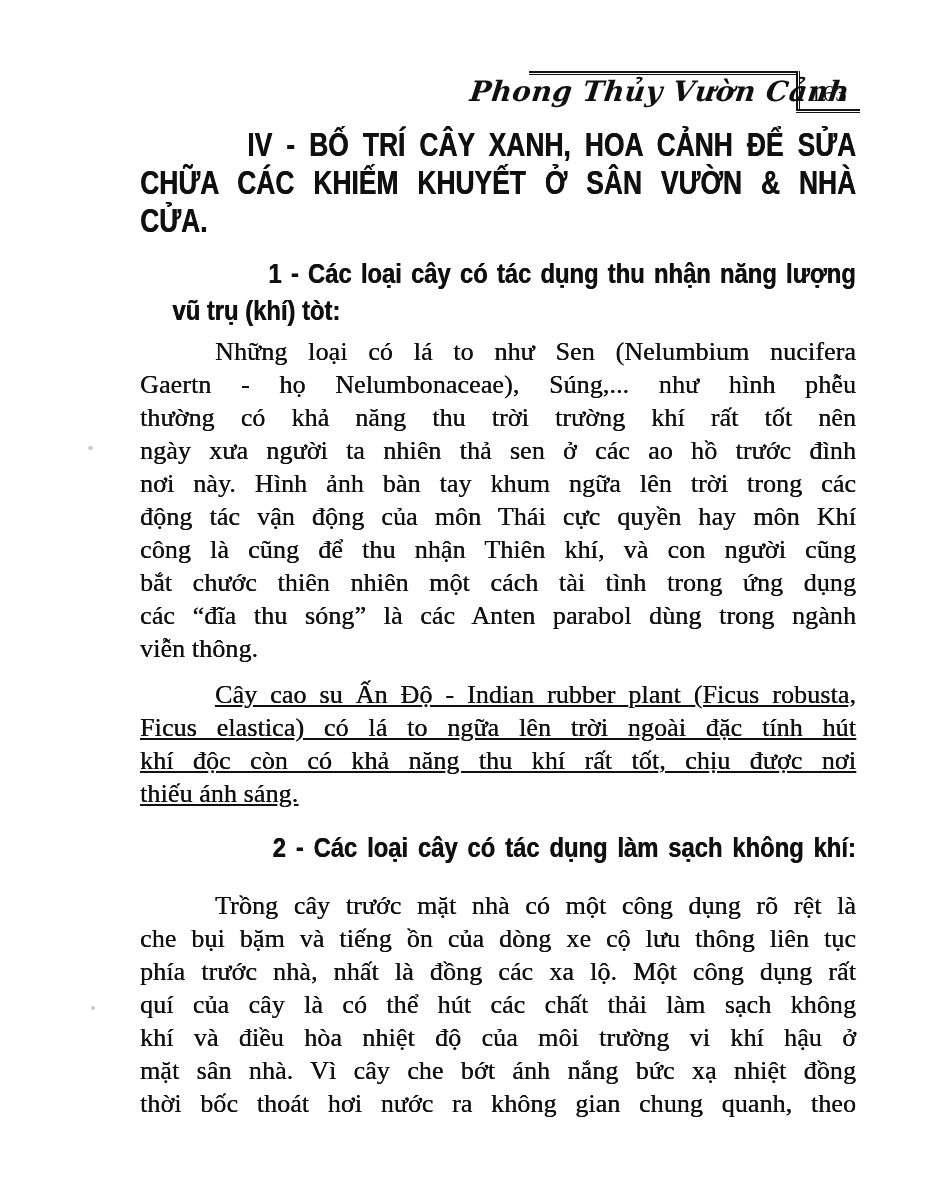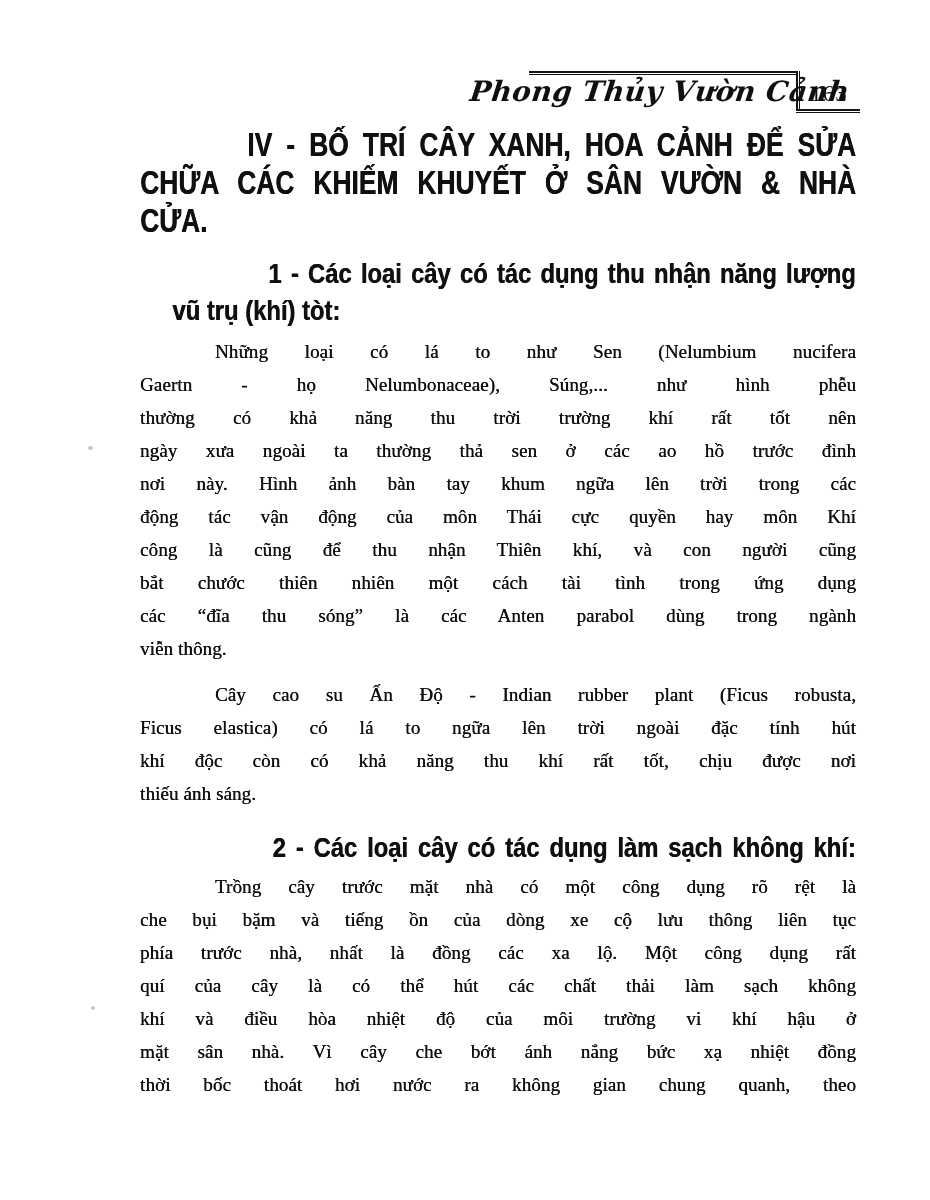--- a/index.html
+++ b/index.html
@@ -70,31 +70,31 @@
     width: 842px;
     transform: scaleX(0.85); transform-origin: left top;
     font-family: "Liberation Sans", "DejaVu Sans", sans-serif;
     font-weight: 700;
     font-size: 28px; line-height: 37px;
     text-shadow: 0.5px 0 currentColor;
   }
 
   
   .b-line {
-    font-size: 19px; line-height: 33px;
+    font-size: 26px; line-height: 33px;
     text-shadow: 0.3px 0 currentColor;
     letter-spacing: 0.1px;
   }
   .fi { text-indent: 75px; }
 
   .h1-block { margin-top: 15px; }
   .p1-block { margin-top: 6px; }
-  .p2-block { margin-top: 13px; }
+  .p2-block { margin-top: 13px; text-decoration: underline; }
   .h2-block { margin-top: 19px; }
-  .p3-block { margin-top: 4px; }
+  .p3-block { margin-top: 23px; }
 
   
   .speck { position: absolute; border-radius: 50%; background: #c9c9c9; }
   .speck1 { left: 88px; top: 446px; width: 5px; height: 4px; }
   .speck2 { left: 91px; top: 1006px; width: 4px; height: 4px; }
 </style>
 </head>
 <body>
 
 <div class="page">
@@ -118,21 +118,21 @@
 
     <div class="h1-block">
       <div class="line h-line jl" style="text-indent:151px">1 - Các loại cây có tác dụng thu nhận năng lượng</div>
       <div class="line h-line ll" style="text-indent:38px">vũ trụ (khí) tòt:</div>
     </div>
 
     <div class="p1-block">
       <div class="line b-line jl fi">Những loại có lá to như Sen (Nelumbium nucifera</div>
       <div class="line b-line jl">Gaertn - họ Nelumbonaceae), Súng,... như hình phễu</div>
       <div class="line b-line jl">thường có khả năng thu trời trường khí rất tốt nên</div>
-      <div class="line b-line jl">ngày xưa ngoài ta thường thả sen ở các ao hồ trước đình</div>
+      <div class="line b-line jl">ngày xưa người ta nhiên thả sen ở các ao hồ trước đình</div>
       <div class="line b-line jl">nơi này. Hình ảnh bàn tay khum ngữa lên trời trong các</div>
       <div class="line b-line jl">động tác vận động của môn Thái cực quyền hay môn Khí</div>
       <div class="line b-line jl">công là cũng để thu nhận Thiên khí, và con người cũng</div>
       <div class="line b-line jl">bắt chước thiên nhiên một cách tài tình trong ứng dụng</div>
       <div class="line b-line jl">các “đĩa thu sóng” là các Anten parabol dùng trong ngành</div>
       <div class="line b-line ll">viễn thông.</div>
     </div>
 
     <div class="p2-block">
       <div class="line b-line jl fi">Cây cao su Ấn Độ - Indian rubber plant (Ficus robusta,</div>

